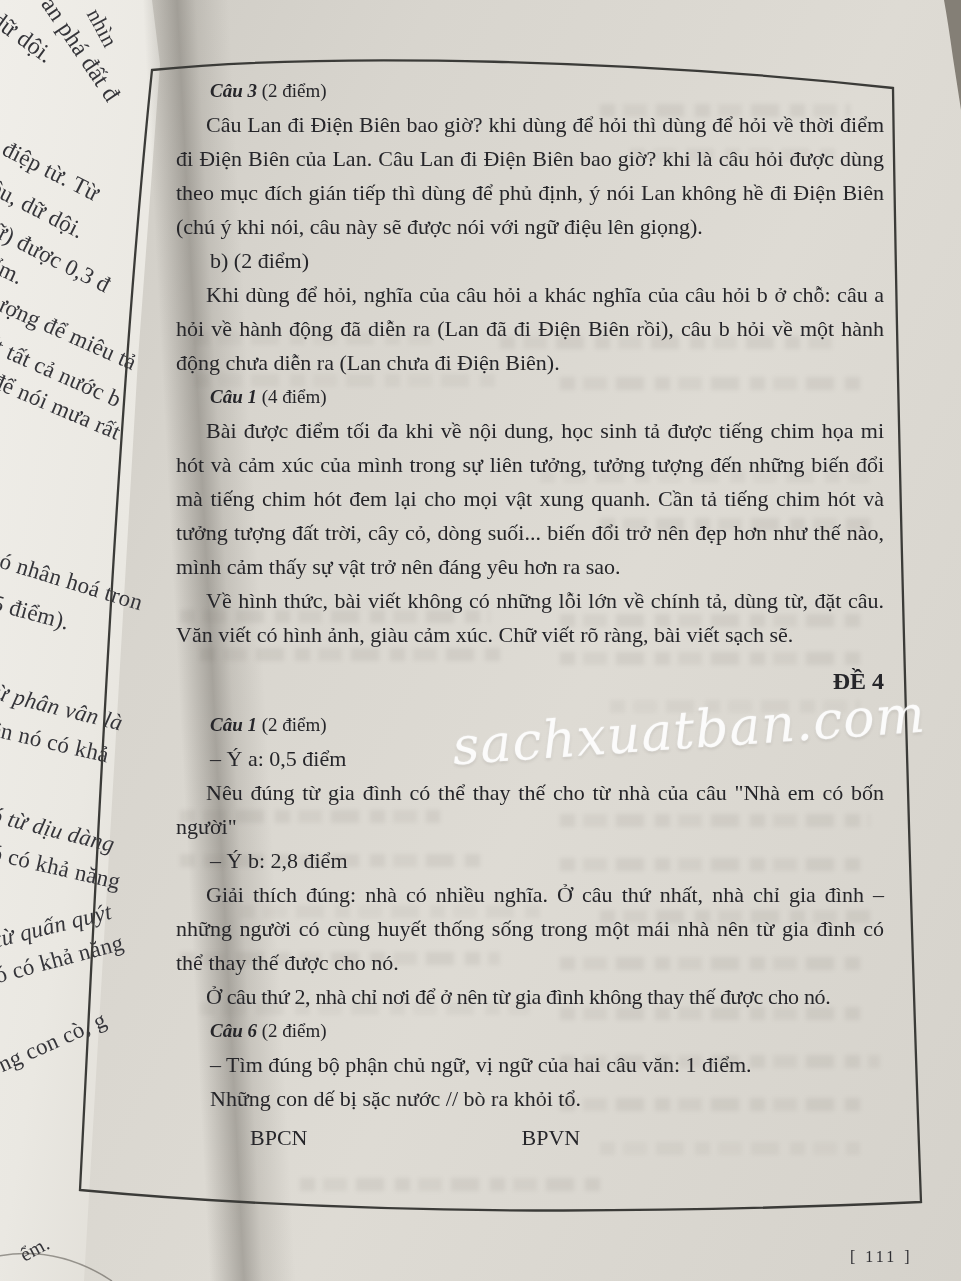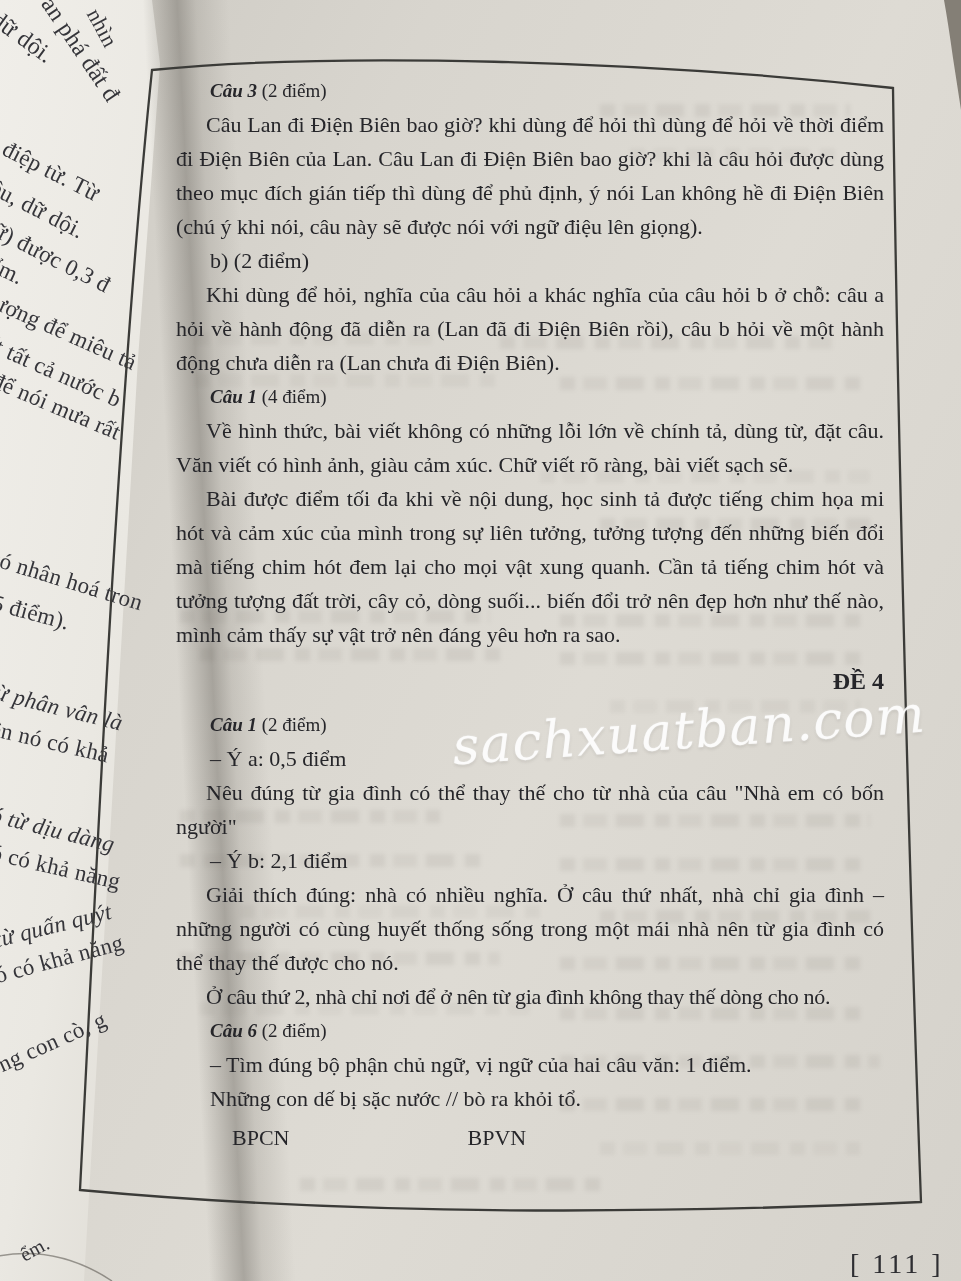--- a/index.html
+++ b/index.html
@@ -43,32 +43,32 @@
   .content p{margin:0;}
   .h{text-indent:34px;font-size:19px;}
   .h .bi{font-weight:700;font-style:italic;}
   .h .pts{font-weight:400;font-style:normal;}
   .line{text-indent:34px;}
   .para{text-indent:30px;}
   .it{}
   .de4{text-align:right;text-indent:0;font-weight:700;font-size:24px;margin:12px 0 10px 0 !important;}
   .one{letter-spacing:-.35px;}
   .bp-row{display:flex;padding-left:56px;margin-top:5px !important;}
-  .bp-row span{display:inline-block;}
+  .bp-row span{display:inline-block;margin-left:18px;}
   .bp-gap{width:178px;}
   .watermark{
     position:absolute;left:452px;top:700px;z-index:5;
     font-family:"DejaVu Serif",serif;font-style:italic;font-weight:400;
     font-size:52px;color:rgba(255,255,255,.85);letter-spacing:1px;
     transform:rotate(-4deg);
     text-shadow:0 0 2px rgba(255,255,255,.55),0 2px 3px rgba(100,96,90,.18);
   }
   .page-number{
     position:absolute;left:850px;top:1248px;z-index:3;
-    font-size:28px;letter-spacing:3px;color:#2e2e32;
+    font-size:16px;letter-spacing:3px;color:#2e2e32;
   }
 </style>
 </head>
 <body>
 
 <div class="photo">
 
   <div class="left-page"></div>
   <div class="gutter"></div>
 
@@ -126,29 +126,29 @@
     <path d="M-2,1256 Q58,1245 112,1281" fill="none" stroke="rgba(70,66,60,.5)" stroke-width="1.5"></path>
     <path d="M944,0 L961,0 L961,110 L953,58 Q948,22 944,0 Z" fill="#746e65" opacity=".85"></path>
   </svg>
 
   <div class="content">
     <p class="h"><span class="bi">Câu 3</span><span class="pts"> (2 điểm)</span></p>
     <p class="para"><span>Câu </span><span class="it">Lan đi Điện Biên bao giờ?</span><span> khi dùng để hỏi thì dùng để hỏi về thời điểm đi Điện Biên của Lan. Câu </span><span class="it">Lan đi Điện Biên bao giờ?</span><span> khi là câu hỏi được dùng theo mục đích gián tiếp thì dùng để phủ định, ý nói Lan không hề đi Điện Biên (chú ý khi nói, câu này sẽ được nói với ngữ điệu lên giọng).</span></p>
     <p class="line">b) (2 điểm)</p>
     <p class="para">Khi dùng để hỏi, nghĩa của câu hỏi a khác nghĩa của câu hỏi b ở chỗ: câu a hỏi về hành động đã diễn ra (Lan đã đi Điện Biên rồi), câu b hỏi về một hành động chưa diễn ra (Lan chưa đi Điện Biên).</p>
     <p class="h"><span class="bi">Câu 1</span><span class="pts"> (4 điểm)</span></p>
+    <p class="para">Bài được điểm tối đa khi về nội dung, học sinh tả được tiếng chim họa mi hót và cảm xúc của mình trong sự liên tưởng, tưởng tượng đến những biến đổi mà tiếng chim hót đem lại cho mọi vật xung quanh. Cần tả tiếng chim hót và tưởng tượng đất trời, cây cỏ, dòng suối... biến đổi trở nên đẹp hơn như thế nào, mình cảm thấy sự vật trở nên đáng yêu hơn ra sao.</p>
     <p class="para">Về hình thức, bài viết không có những lỗi lớn về chính tả, dùng từ, đặt câu. Văn viết có hình ảnh, giàu cảm xúc. Chữ viết rõ ràng, bài viết sạch sẽ.</p>
-    <p class="para">Bài được điểm tối đa khi về nội dung, học sinh tả được tiếng chim họa mi hót và cảm xúc của mình trong sự liên tưởng, tưởng tượng đến những biến đổi mà tiếng chim hót đem lại cho mọi vật xung quanh. Cần tả tiếng chim hót và tưởng tượng đất trời, cây cỏ, dòng suối... biến đổi trở nên đẹp hơn như thế nào, mình cảm thấy sự vật trở nên đáng yêu hơn ra sao.</p>
     <p class="de4">ĐỀ 4</p>
     <p class="h"><span class="bi">Câu 1</span><span class="pts"> (2 điểm)</span></p>
     <p class="line">– Ý a: 0,5 điểm</p>
     <p class="para"><span>Nêu đúng từ </span><span class="it">gia đình</span><span> có thể thay thế cho từ </span><span class="it">nhà</span><span> của câu </span><span class="it">"Nhà em có bốn người"</span></p>
-    <p class="line">– Ý b: 2,1 điểm</p>
+    <p class="line">– Ý b: 2,8 điểm</p>
     <p class="para"><span>Giải thích đúng: </span><span class="it">nhà</span><span> có nhiều nghĩa. Ở câu thứ nhất, </span><span class="it">nhà</span><span> chỉ gia đình – những người có cùng huyết thống sống trong một mái nhà nên từ </span><span class="it">gia đình</span><span> có thể thay thế được cho nó.</span></p>
-    <p class="para one"><span>Ở câu thứ 2, </span><span class="it">nhà</span><span> chỉ nơi để ở nên từ </span><span class="it">gia đình</span><span> không thay thế dòng cho nó.</span></p>
+    <p class="para one"><span>Ở câu thứ 2, </span><span class="it">nhà</span><span> chỉ nơi để ở nên từ </span><span class="it">gia đình</span><span> không thay thế được cho nó.</span></p>
     <p class="h"><span class="bi">Câu 6</span><span class="pts"> (2 điểm)</span></p>
     <p class="line">– Tìm đúng bộ phận chủ ngữ, vị ngữ của hai câu văn: 1 điểm.</p>
     <p class="line">Những con dế bị sặc nước // bò ra khỏi tổ.</p>
     <div class="bp-row">
       <span>BPCN</span>
       <span class="bp-gap"></span>
       <span>BPVN</span>
     </div>
   </div>
 

